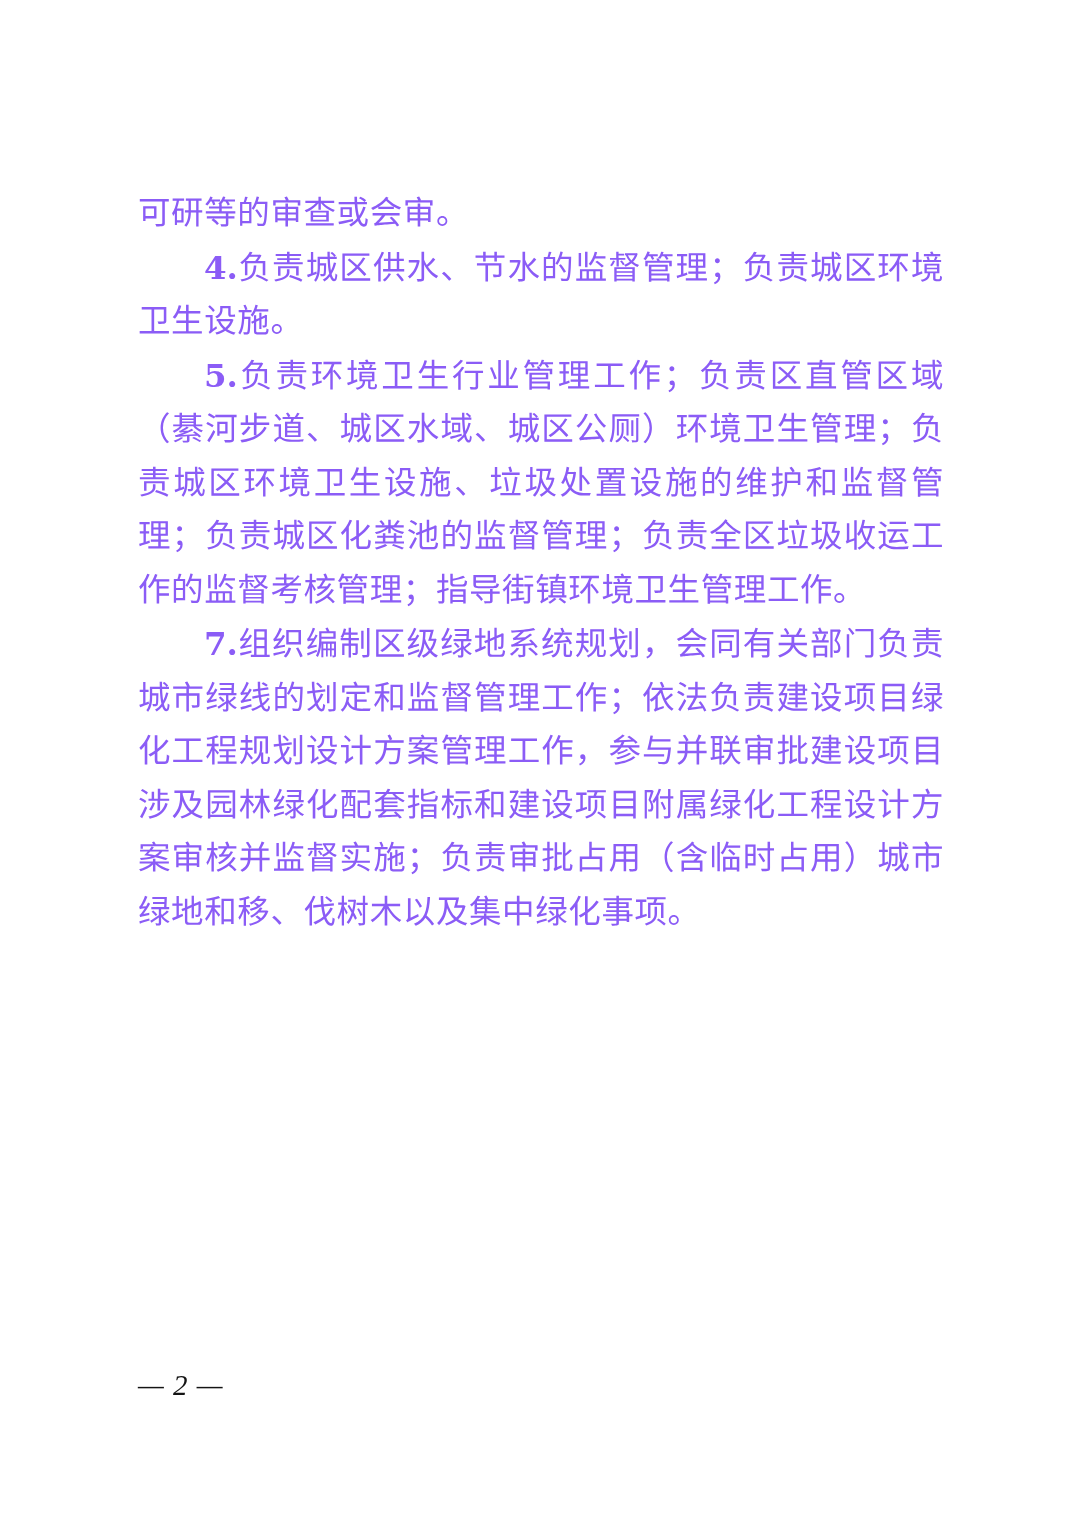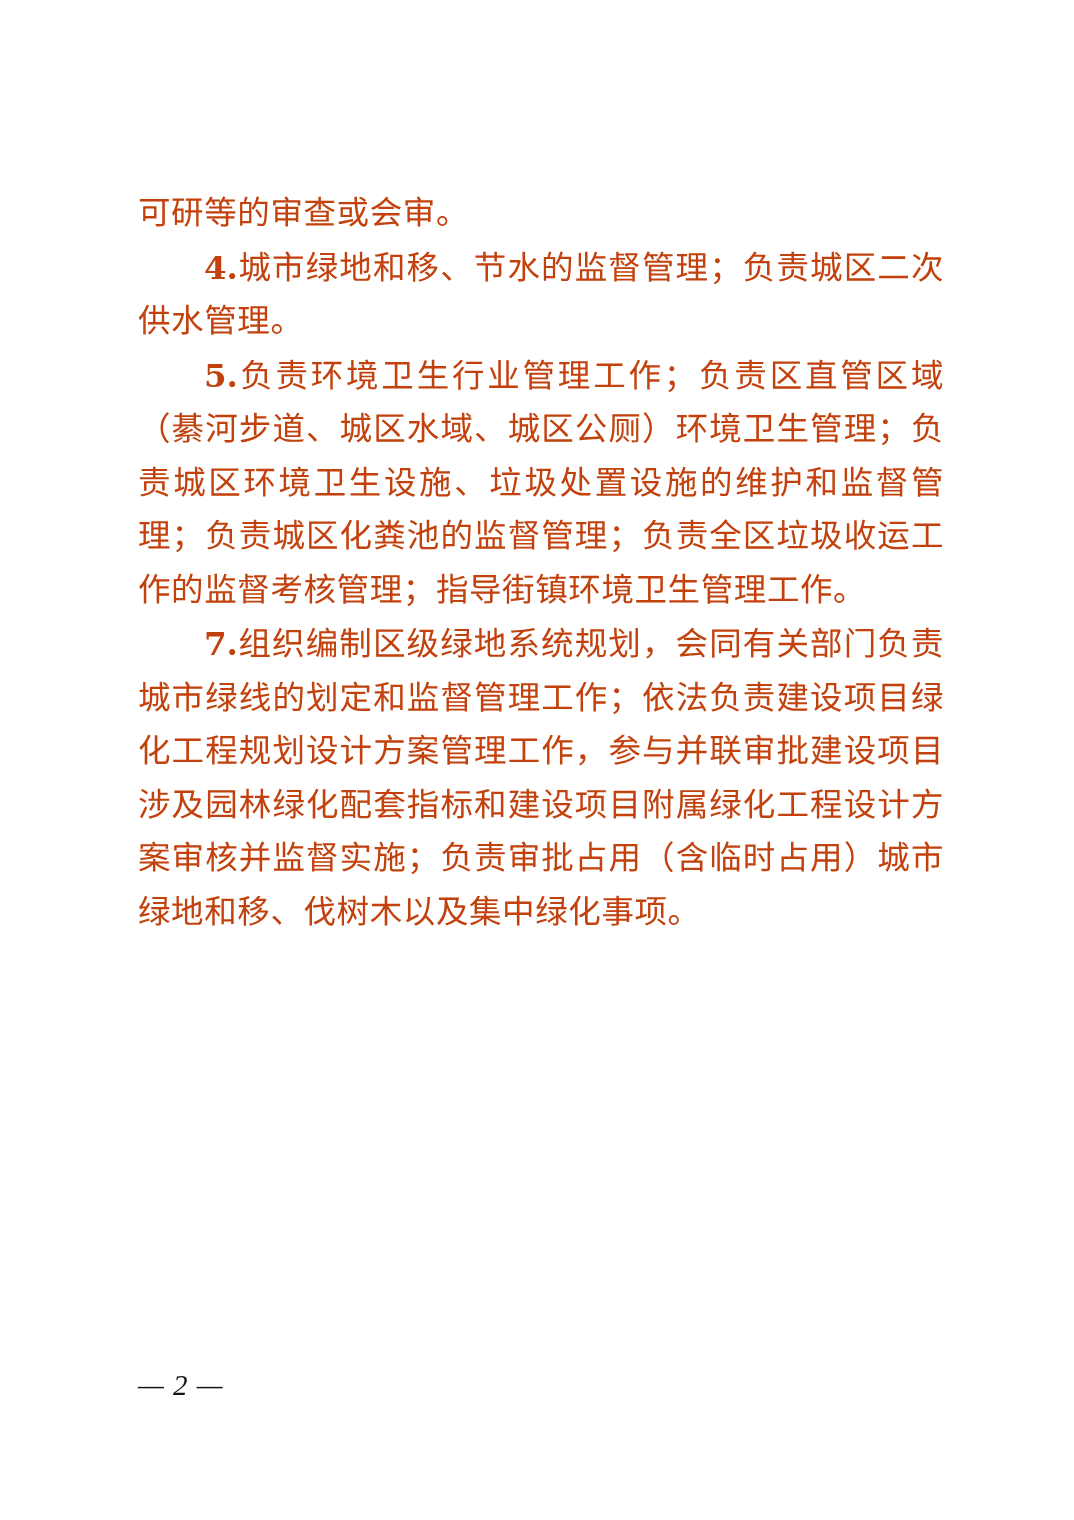--- a/index.html
+++ b/index.html
@@ -36,21 +36,21 @@
 
   .para {
     font-size: 32.5px;
     line-height: 53.5px;
     letter-spacing: 0.6px;
     text-align: justify;
     text-justify: inter-character;
     text-align-last: left;
     margin: 0;
     padding: 0;
-    color: #c2410c;
+    color: #8b5cf6;
     font-weight: 400;
   }
 
   .para.indent {
     text-indent: 66px;
   }
 
   
   .para.cont {
     text-indent: 0;
@@ -86,21 +86,21 @@
 
 <div class="page">
 
   <div class="content">
 
     <p class="para cont">
       <span class="num"></span><span>可研等的审查或会审。</span>
     </p>
 
     <p class="para indent">
-      <span class="num">4.</span><span>城市绿地和移、节水的监督管理；负责城区二次供水管理。</span>
+      <span class="num">4.</span><span>负责城区供水、节水的监督管理；负责城区环境卫生设施。</span>
     </p>
 
     <p class="para indent">
       <span class="num">5.</span><span>负责环境卫生行业管理工作；负责区直管区域（綦河步道、城区水域、城区公厕）环境卫生管理；负责城区环境卫生设施、垃圾处置设施的维护和监督管理；负责城区化粪池的监督管理；负责全区垃圾收运工作的监督考核管理；指导街镇环境卫生管理工作。</span>
     </p>
 
 
 
 
 

